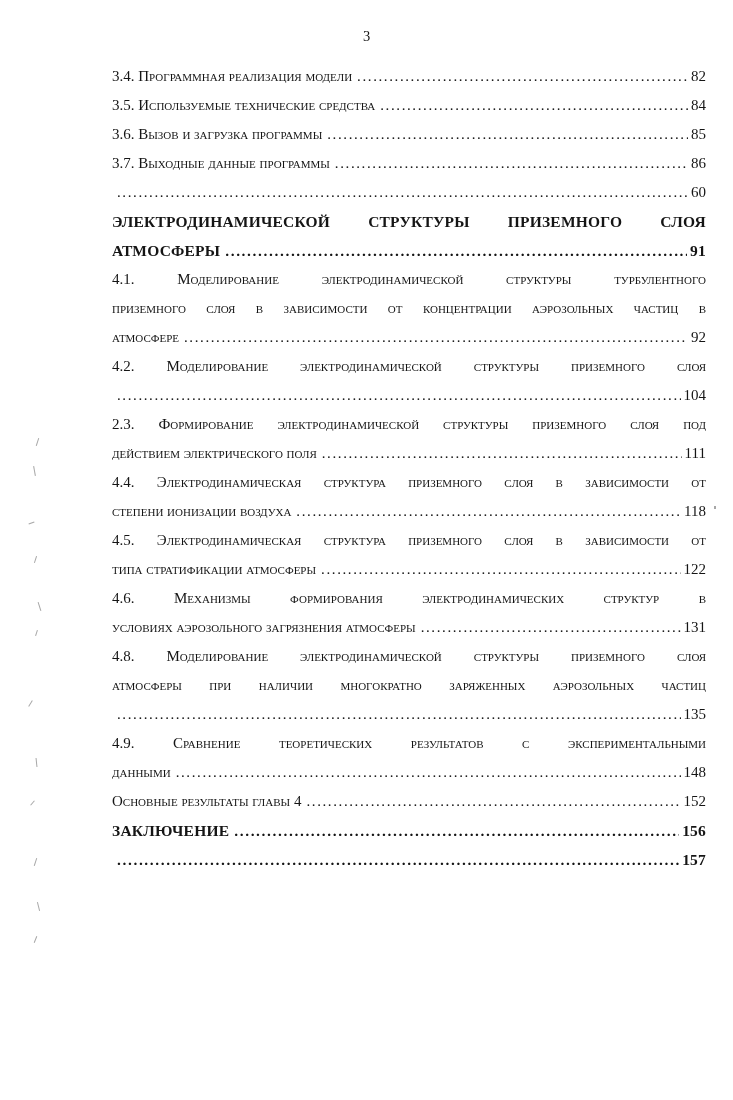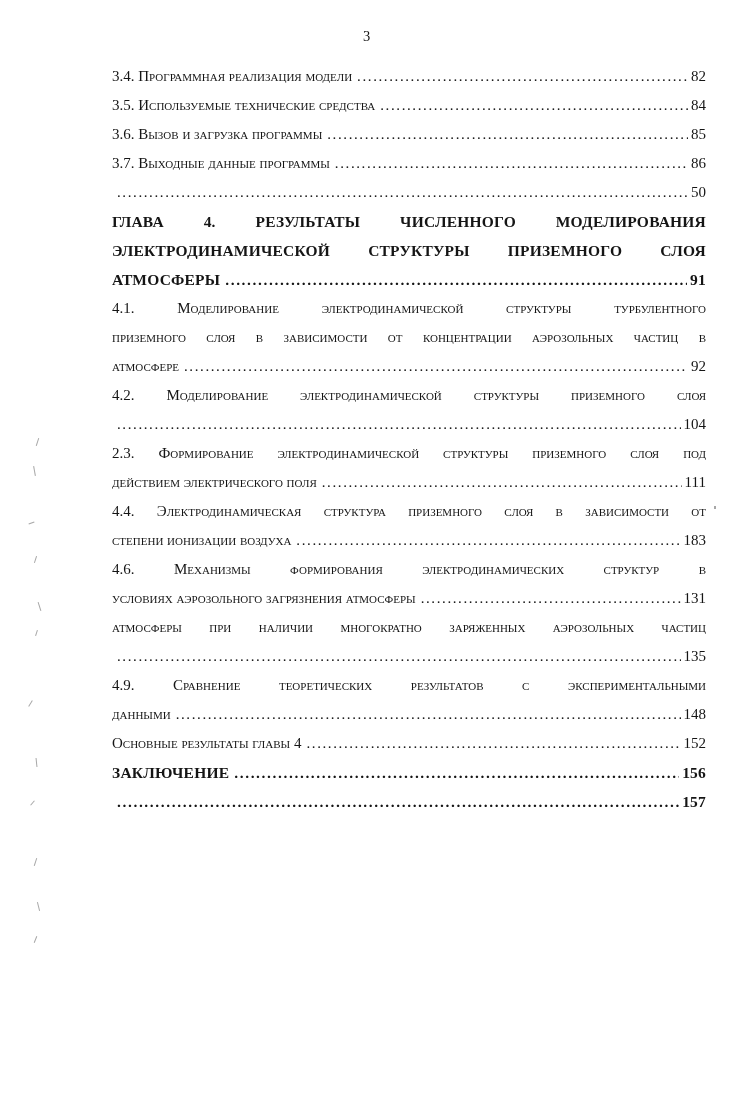--- a/index.html
+++ b/index.html
@@ -94,25 +94,24 @@
     <div class="entry normal">
       <div class="lastline">
         <span class="txt">3.7. Выходные данные программы</span>
         <span class="leader"></span>
         <span class="pg">86</span>
       </div>
     </div>
     <div class="entry normal">
       <div class="lastline">
         <span class="leader"></span>
-        <span class="pg">50</span>
+        <span class="pg">60</span>
       </div>
     </div>
     <div class="entry chapter">
-      <div class="line">ГЛАВА 4. РЕЗУЛЬТАТЫ ЧИСЛЕННОГО МОДЕЛИРОВАНИЯ</div>
       <div class="line">ЭЛЕКТРОДИНАМИЧЕСКОЙ СТРУКТУРЫ ПРИЗЕМНОГО СЛОЯ</div>
       <div class="lastline">
         <span class="txt">АТМОСФЕРЫ</span>
         <span class="leader"></span>
         <span class="pg">91</span>
       </div>
     </div>
     <div class="entry normal">
       <div class="line">4.1. Моделирование электродинамической структуры турбулентного</div>
       <div class="line">приземного слоя в зависимости от концентрации аэрозольных частиц в</div>
@@ -135,32 +134,41 @@
         <span class="txt">действием электрического поля</span>
         <span class="leader"></span>
         <span class="pg">111</span>
       </div>
     </div>
     <div class="entry normal">
       <div class="line">4.4. Электродинамическая структура приземного слоя в зависимости от</div>
       <div class="lastline">
         <span class="txt">степени ионизации воздуха</span>
         <span class="leader"></span>
-        <span class="pg">183</span>
+        <span class="pg">118</span>
+      </div>
+    </div>
+    <div class="entry normal">
+      <div class="line">4.5. Электродинамическая структура приземного слоя в зависимости от</div>
+      <div class="lastline">
+        <span class="txt">типа стратификации атмосферы</span>
+        <span class="leader"></span>
+        <span class="pg">122</span>
       </div>
     </div>
     <div class="entry normal">
       <div class="line">4.6. Механизмы формирования электродинамических структур в</div>
       <div class="lastline">
         <span class="txt">условиях аэрозольного загрязнения атмосферы</span>
         <span class="leader"></span>
         <span class="pg">131</span>
       </div>
     </div>
     <div class="entry normal">
+      <div class="line">4.8. Моделирование электродинамической структуры приземного слоя</div>
       <div class="line">атмосферы при наличии многократно заряженных аэрозольных частиц</div>
       <div class="lastline">
         <span class="leader"></span>
         <span class="pg">135</span>
       </div>
     </div>
     <div class="entry normal">
       <div class="line">4.9. Сравнение теоретических результатов с экспериментальными</div>
       <div class="lastline">
         <span class="txt">данными</span>

